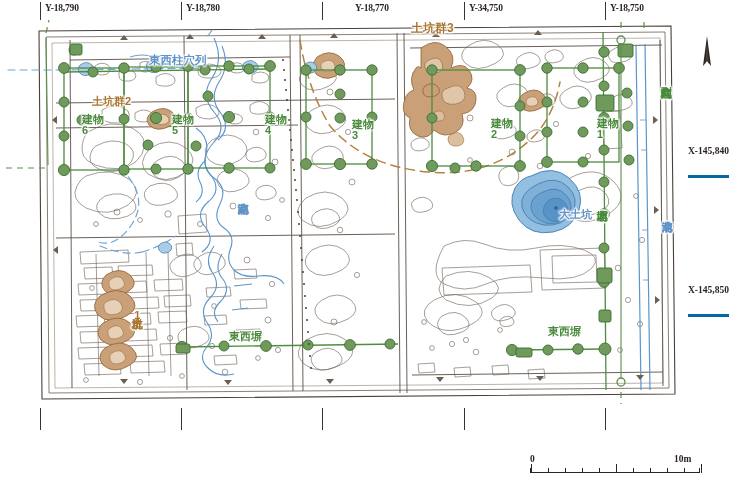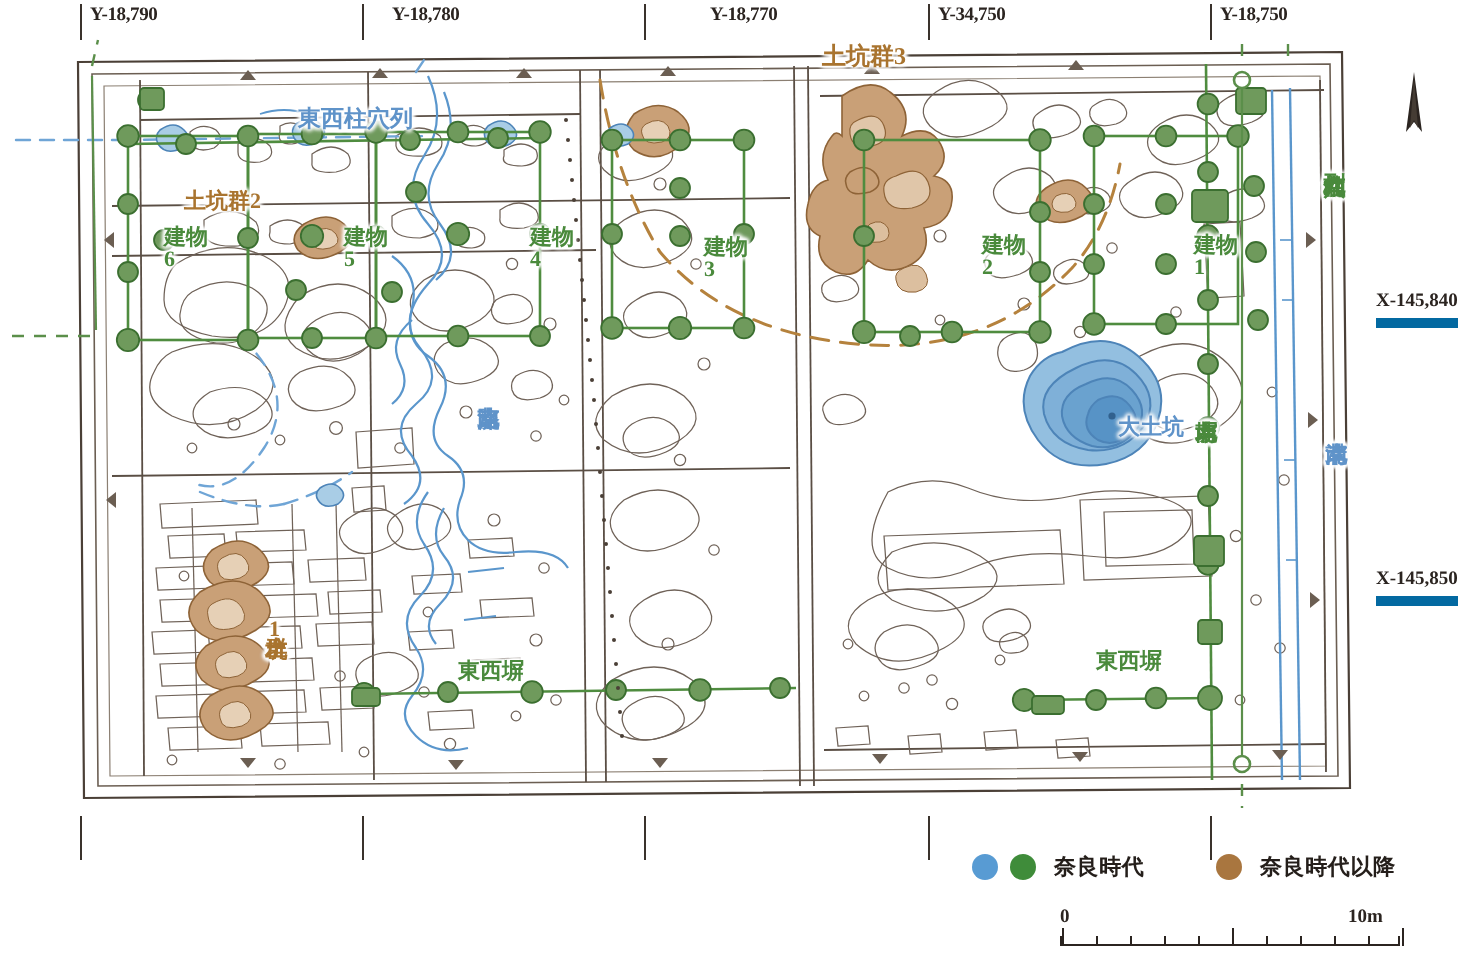--- a/index.html
+++ b/index.html
@@ -19,35 +19,35 @@
     position:absolute;top:2px;width:1px;height:18px;background:#3a322c;
   }
   .coord-top .clabel{
     position:absolute;top:3px;font-size:9.5px;font-weight:bold;
     letter-spacing:-0.2px;white-space:nowrap;color:#2b2420;
     font-family:"Liberation Serif",serif;
   }
   
   .coord-right .xlabel{
     position:absolute;font-size:9.5px;font-weight:bold;white-space:nowrap;
-    color:#2b2420;border-bottom:5px solid #0369a1;padding-bottom:3px;
+    color:#2b2420;border-bottom:3px solid #0369a1;padding-bottom:19px;
   }
   
   .coord-bottom .btick{
     position:absolute;width:1px;height:22px;background:#3a322c;
   }
 
   
   #plate{position:absolute;left:0;top:0;width:738px;height:410px;}
   #plate svg{display:block;}
 
   
   .maplab{
     position:absolute;white-space:nowrap;font-weight:bold;
-    font-family:Liberation Serif, serif;
+    font-family:Liberation Sans, sans-serif;
     letter-spacing:0px;text-shadow:
        0 0 2px #fff, 0 0 2px #fff, 0 0 3px #fff, 1px 0 2px #fff,
       -1px 0 2px #fff, 0 1px 2px #fff, 0 -1px 2px #fff;
     line-height:1.02;
   }
   .lab-green{color:#4a8a3c;}
   .lab-blue{color:#5f93c9;}
   .lab-brown{color:#a9742f;}
   .vert{writing-mode:vertical-rl;text-orientation:upright;}
 
@@ -73,21 +73,21 @@
 </style>
 </head>
 <body>
 
 <div id="root">
 
   <div class="coord-top" id="coordTop">
       <div class="ctick" style="left: 40px;"></div>
       <div class="clabel" style="left: 45px;">Y-18,790</div>
       <div class="ctick" style="left: 181px;"></div>
-      <div class="clabel" style="left: 196px; text-align: right;">Y-18,780</div>
+      <div class="clabel" style="left: 186px; text-align: right;">Y-18,780</div>
       <div class="ctick" style="left: 322px;"></div>
       <div class="clabel" style="left: 327px; margin-left: 28px;">Y-18,770</div>
       <div class="ctick" style="left: 464px;"></div>
       <div class="clabel" style="left: 469px;">Y-34,750</div>
       <div class="ctick" style="left: 605px;"></div>
       <div class="clabel" style="left: 610px;">Y-18,750</div>
     </div>
 
   <div class="coord-right" id="coordRight">
       <div class="xlabel" style="left: 688px; top: 146px;">X-145,840</div>
@@ -625,31 +625,20 @@
       <div class="maplab lab-green" style="left: 548px; top: 326px; font-size: 11px;">東西塀</div>
     </div>
 
   <div class="north">
     <svg width="20" height="42" viewBox="0 0 20 42">
       <path d="M10,0 L14,30 L10,25 L6,30 Z" fill="#2b2420"></path>
       <path d="M10,3 L12,28 L10,24 L8,28 Z" fill="#453c34"></path>
     </svg>
   </div>
 
-  <div class="legend" id="legendBox">
-      <div class="lg-item" style="left: 0px; top: 0px;">
-        <span class="dot" style="background: rgb(88, 155, 211);"></span>
-        <span class="dot" style="background: rgb(63, 140, 58);"></span>
-        <span class="lg-text" style="margin-left: 3px;">奈良時代</span>
-      </div>
-      <div class="lg-item" style="left: 122px; top: 0px;">
-        <span class="dot" style="background: rgb(169, 118, 63);"></span>
-        <span class="lg-text" style="margin-left: 3px;">奈良時代以降</span>
-      </div>
-    </div>
 
   <div class="scalewrap">
     <span class="s-num" style="left:0px;">0</span>
     <span class="s-num" style="left:144px;">10m</span>
     <div class="sbar" id="sbar">
         <div class="stick major" style="left: 0px;"></div>
         <div class="stick" style="left: 17px;"></div>
         <div class="stick" style="left: 34px;"></div>
         <div class="stick" style="left: 51px;"></div>
         <div class="stick" style="left: 68px;"></div>

